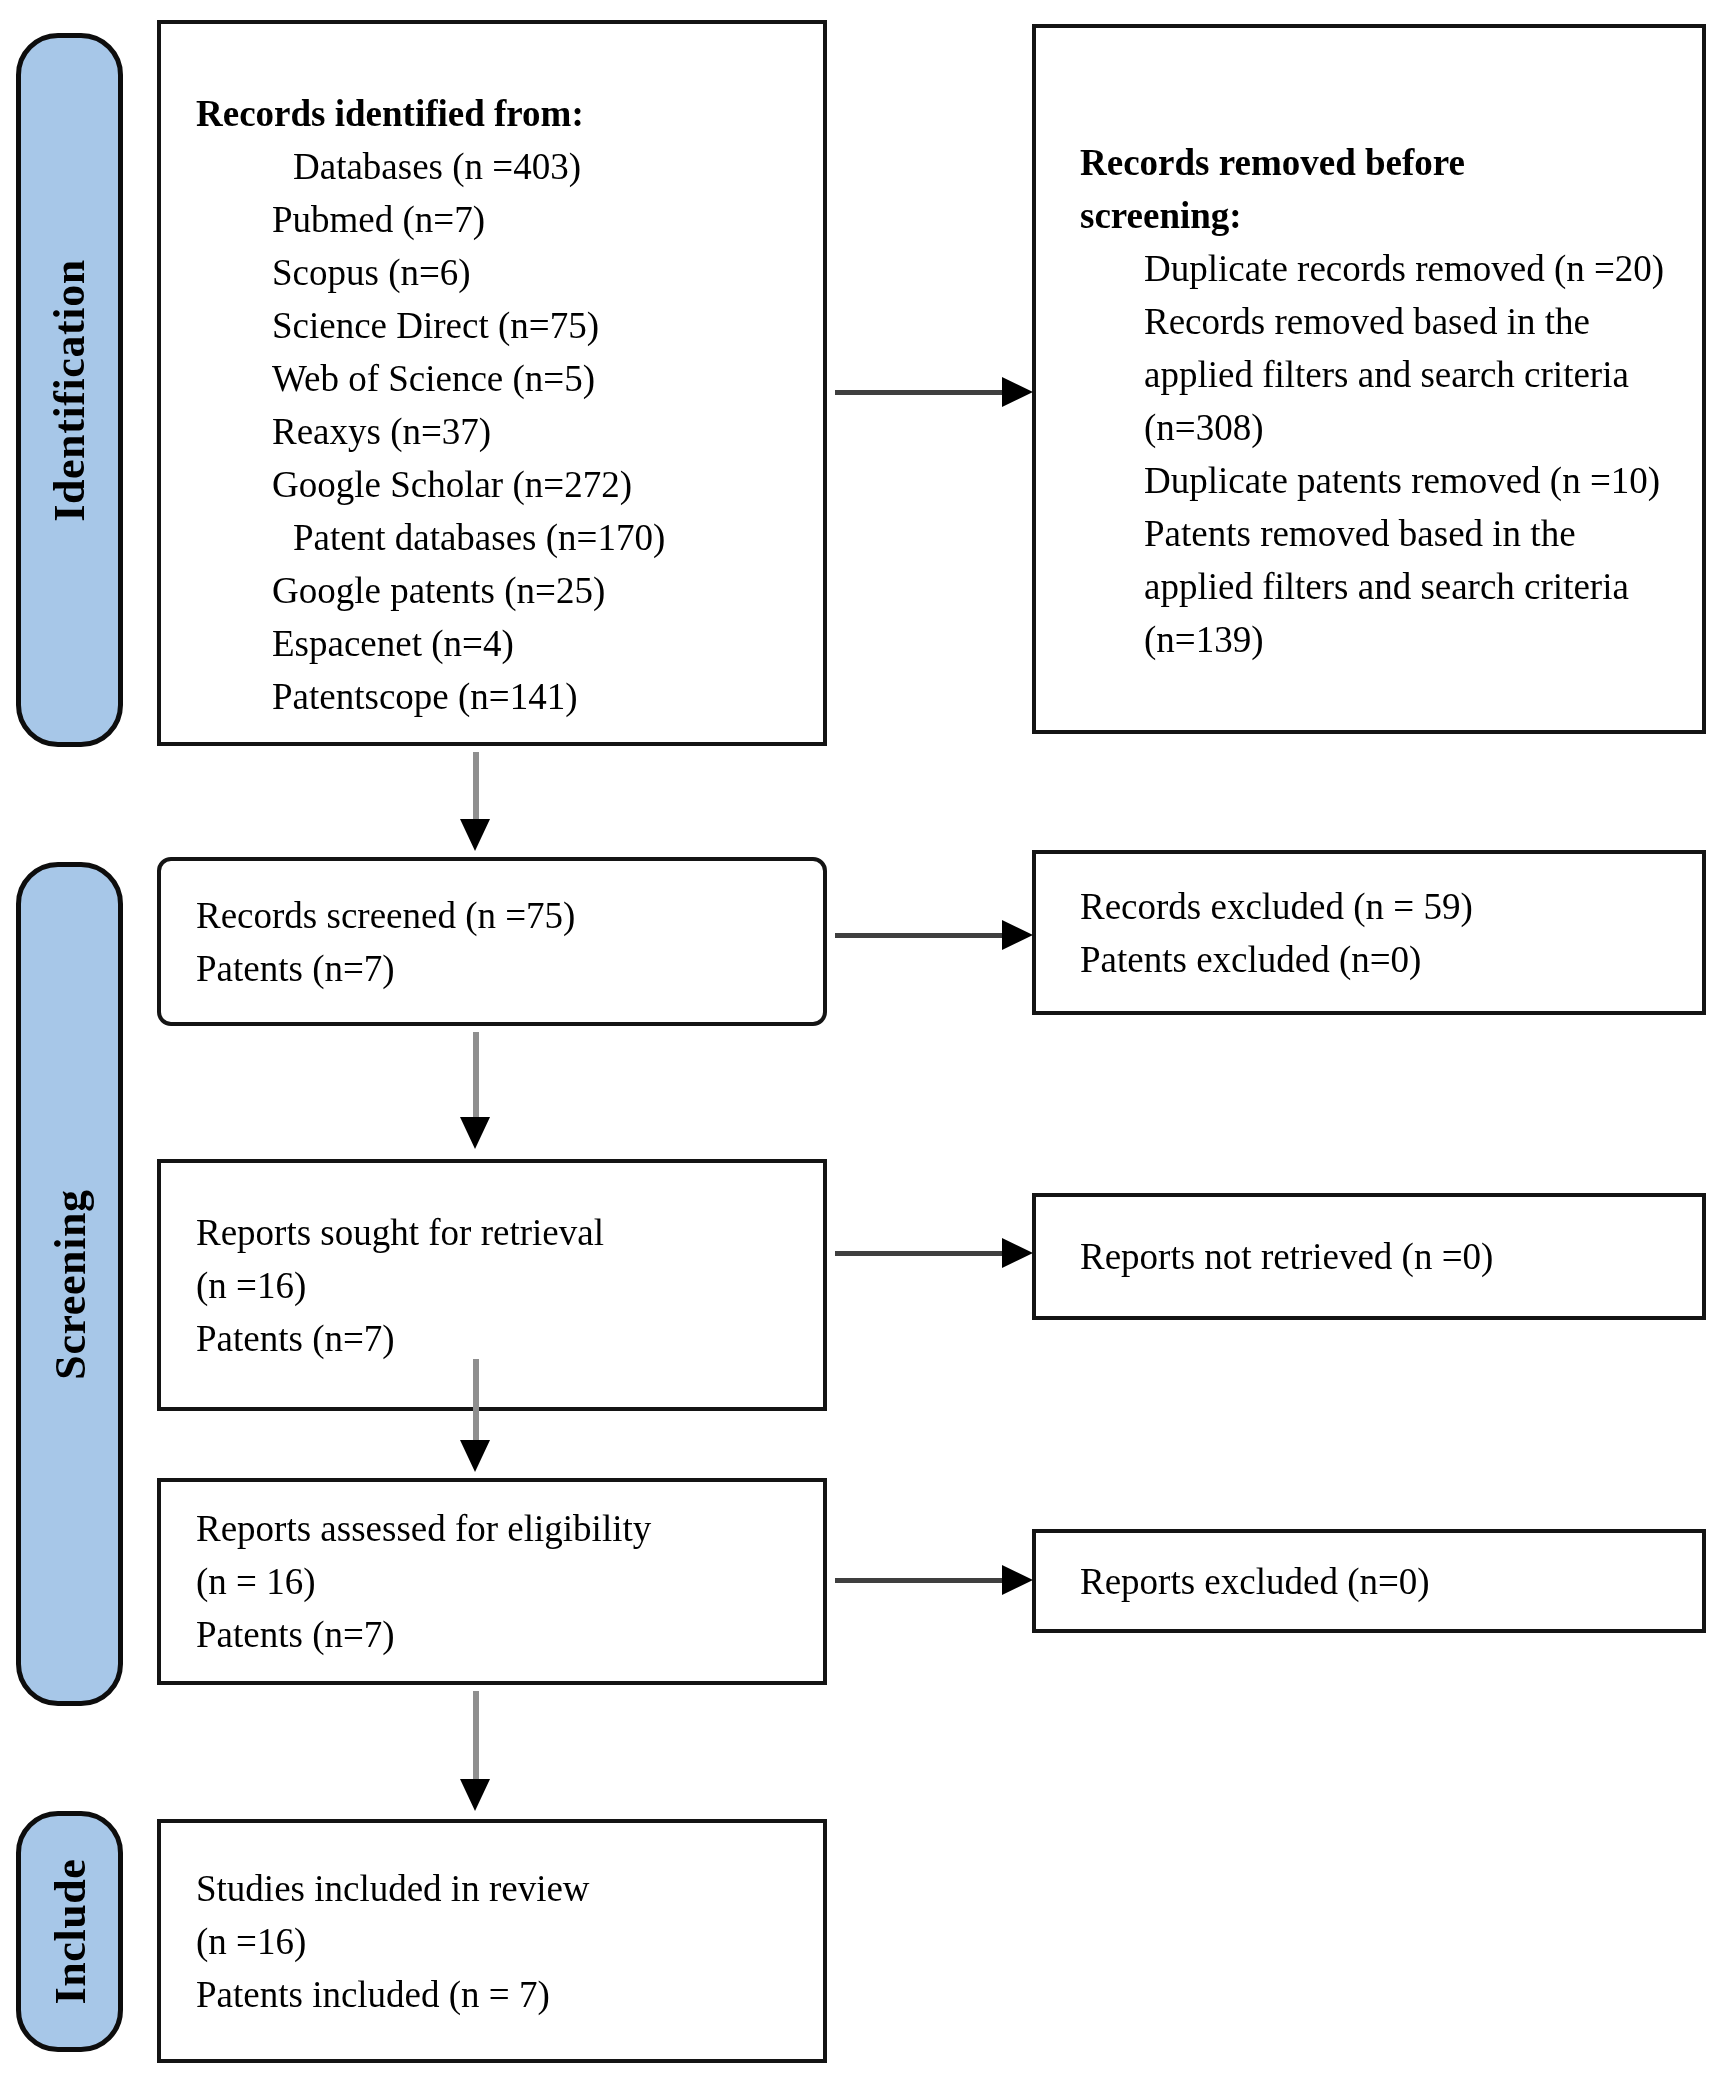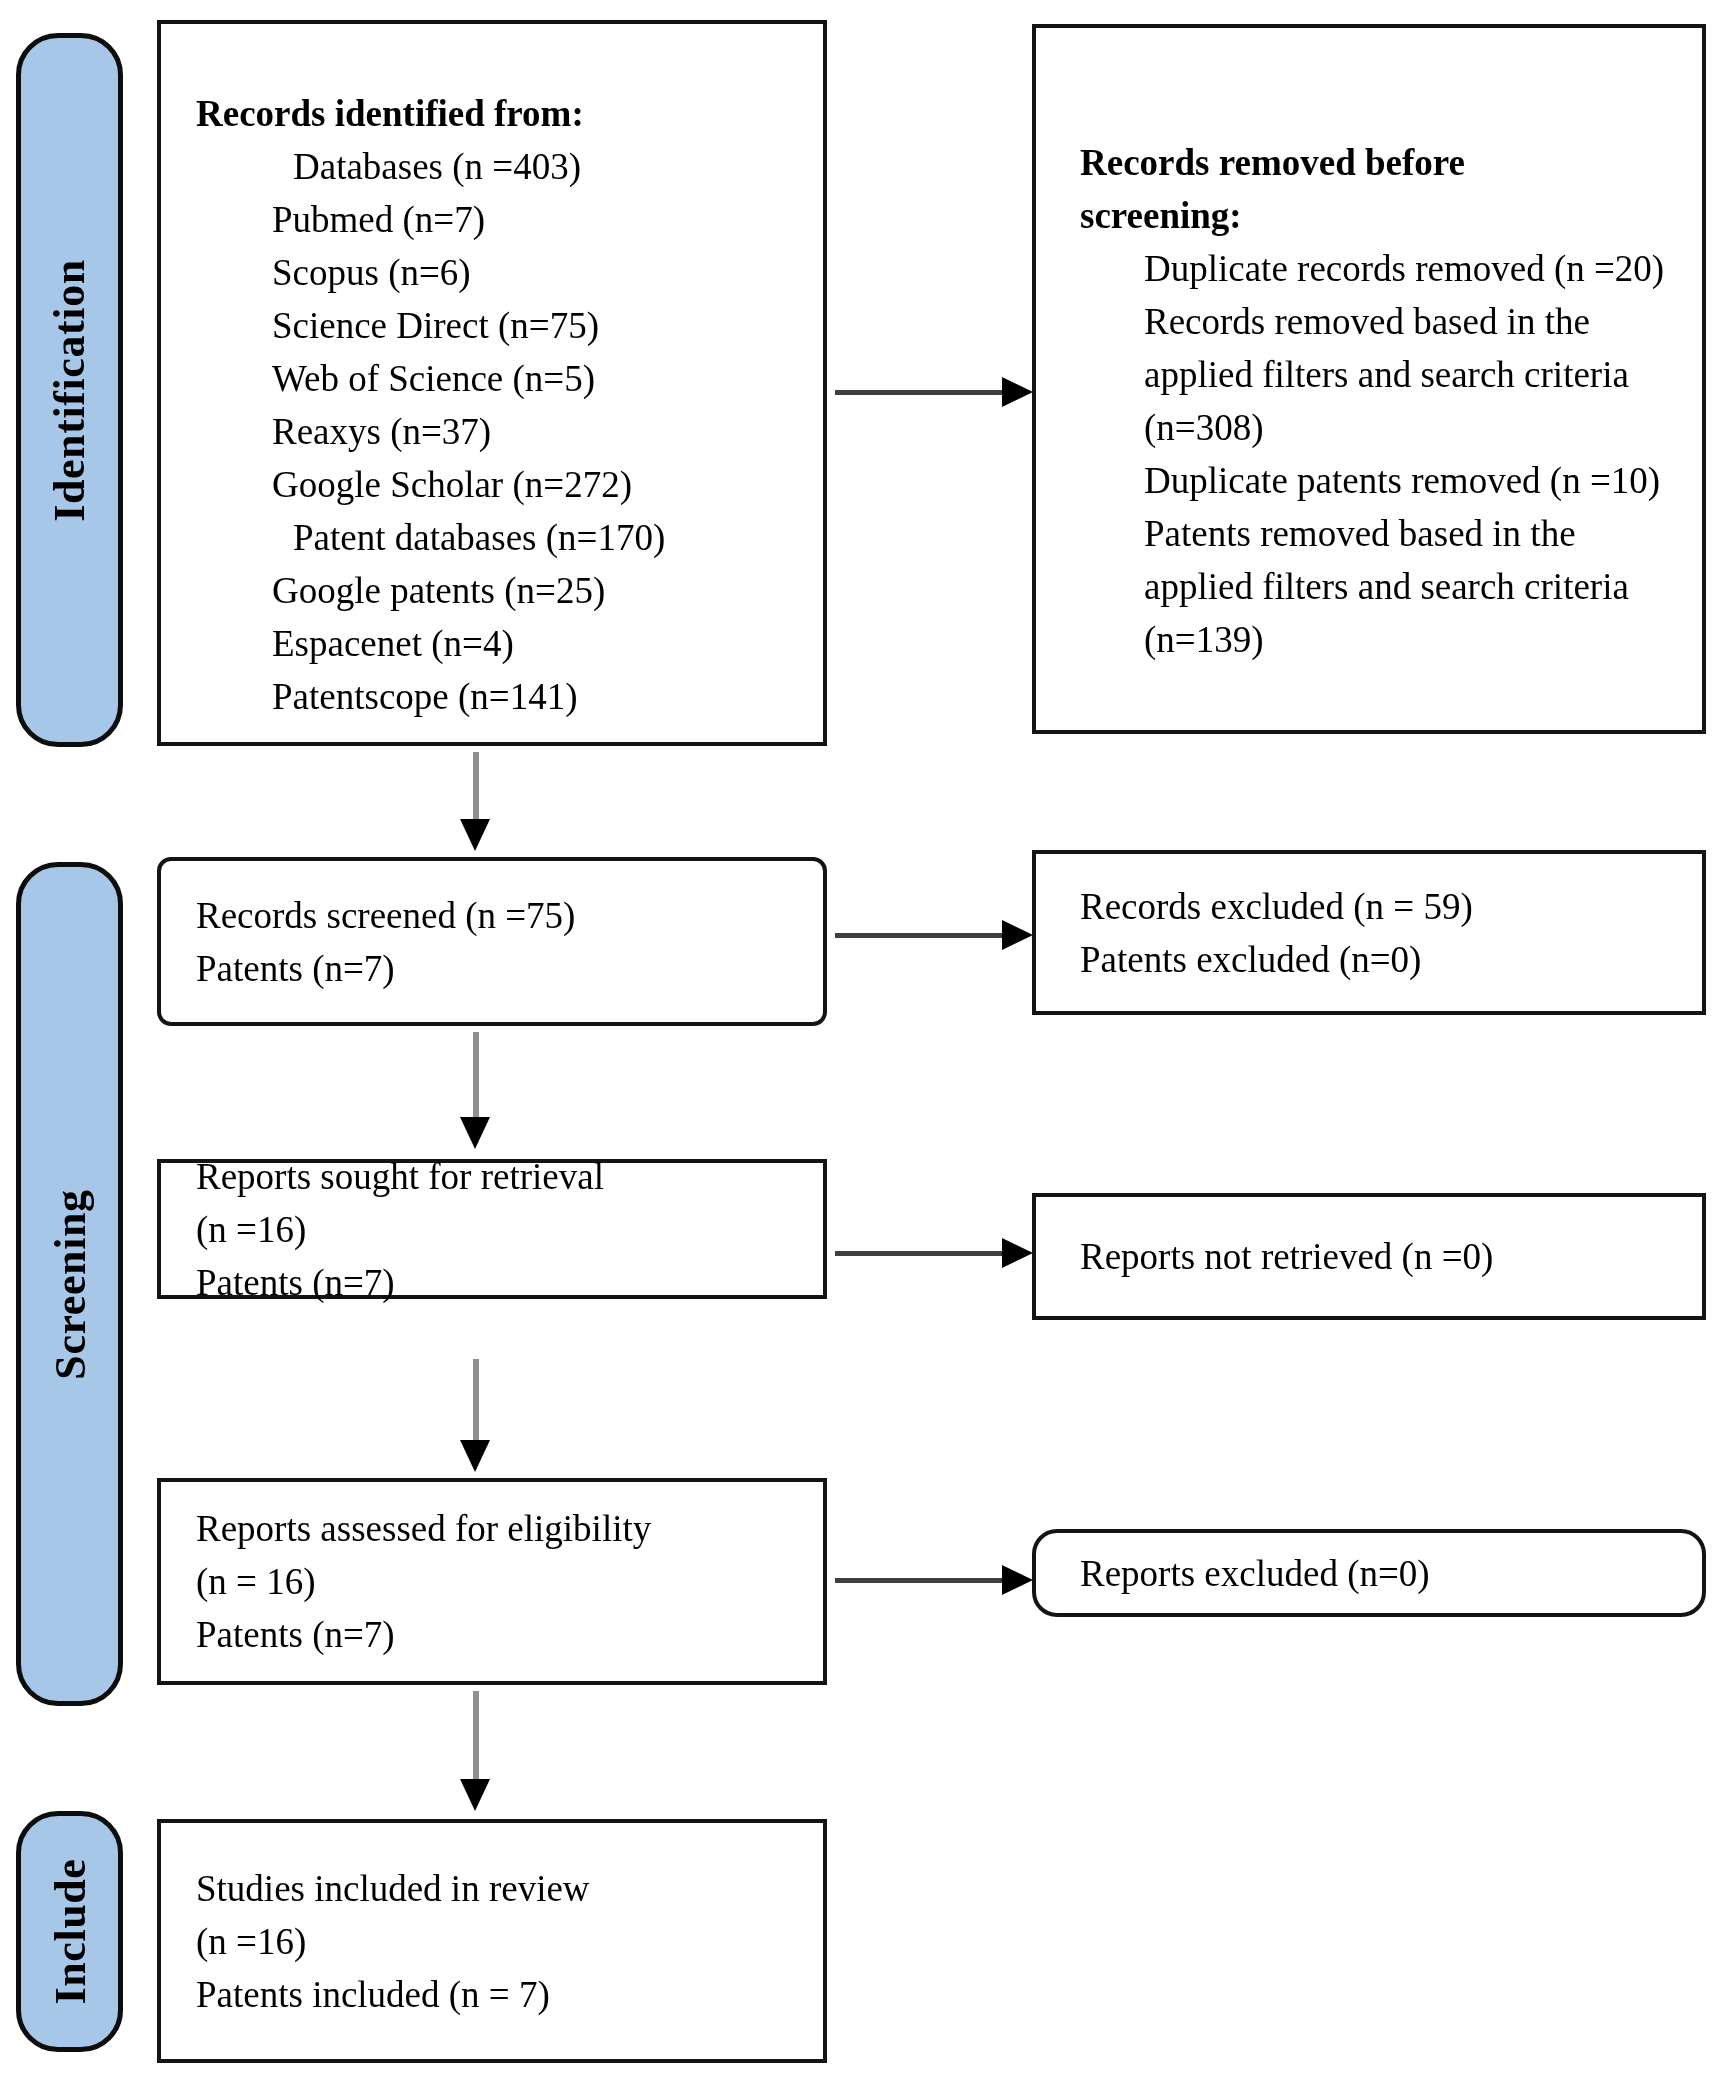--- a/index.html
+++ b/index.html
@@ -111,21 +111,21 @@
     </div>
   </div>
 
   <div class="box" style="left:1032px; top:850px; width:674px; height:165px;">
     <div class="inner" style="padding-left:44px;padding-top:0;padding-bottom:0;">
       <div class="t">Records excluded (n = 59)</div>
       <div class="t">Patents excluded (n=0)</div>
     </div>
   </div>
 
-  <div class="box" style="left:157px; top:1159px; width:670px; height:140px;">
+  <div class="box" style="left:157px; top:1159px; width:670px; height:252px;">
     <div class="inner" style="padding-top:0;padding-bottom:0;">
       <div class="t">Reports sought for retrieval</div>
       <div class="t">(n =16)</div>
       <div class="t">Patents (n=7)</div>
     </div>
   </div>
 
   <div class="box" style="left:1032px; top:1193px; width:674px; height:127px;">
     <div class="inner" style="padding-left:44px;padding-top:0;padding-bottom:0;">
       <div class="t">Reports not retrieved (n =0)</div>
@@ -133,21 +133,21 @@
   </div>
 
   <div class="box" style="left:157px; top:1478px; width:670px; height:207px;">
     <div class="inner" style="padding-top:0;padding-bottom:0;">
       <div class="t">Reports assessed for eligibility</div>
       <div class="t">(n = 16)</div>
       <div class="t">Patents (n=7)</div>
     </div>
   </div>
 
-  <div class="box" style="left:1032px; top:1529px; width:674px; height:88px;border-radius:25px;">
+  <div class="box" style="left:1032px; top:1529px; width:674px; height:104px;">
     <div class="inner" style="padding-left:44px;padding-top:0;padding-bottom:0;">
       <div class="t">Reports excluded (n=0)</div>
     </div>
   </div>
 
   <div class="box" style="left:157px; top:1819px; width:670px; height:244px;">
     <div class="inner" style="padding-top:0;padding-bottom:0;">
       <div class="t">Studies included in review</div>
       <div class="t">(n =16)</div>
       <div class="t">Patents included (n = 7)</div>

